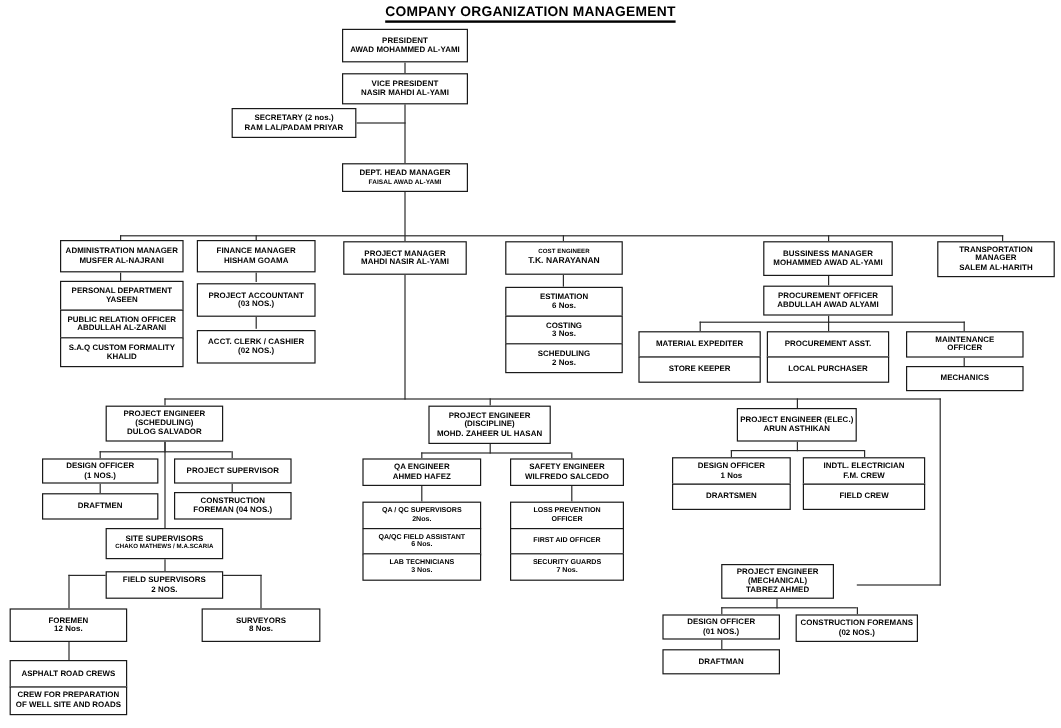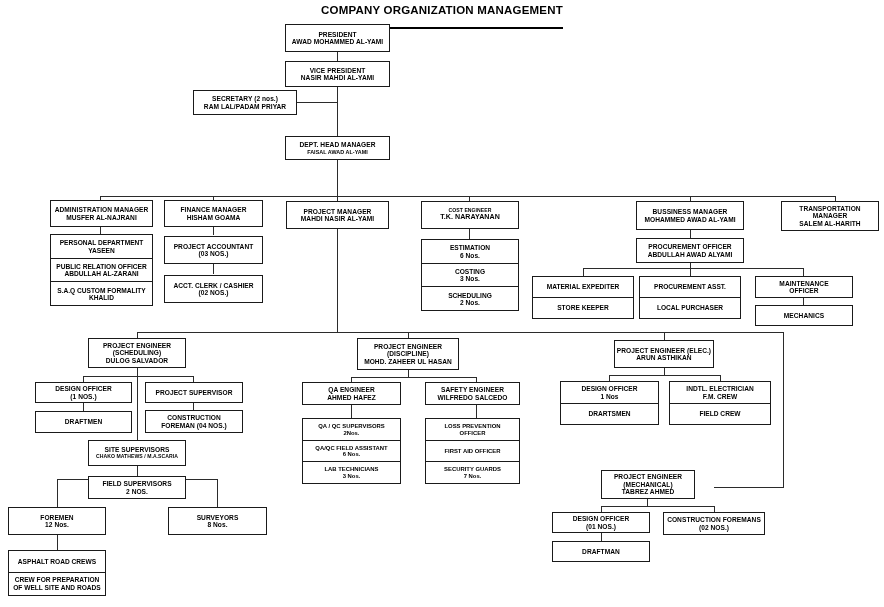--- a/index.html
+++ b/index.html
@@ -25,21 +25,21 @@
     left: 0;
     top: 4px;
     width: 884px;
     text-align: center;
     font-size: 11.5px;
     font-weight: bold;
     letter-spacing: 0.2px;
   }
   #title span.txt {
     border-bottom: 2px solid #000;
-    padding-bottom: 11px;
+    padding-bottom: 1px;
     text-align: right;
   }
   
   .box {
     position: absolute;
     box-sizing: border-box;
     border: 1.3px solid #1a1a1a;
     background: #ffffff;
     display: flex;
     flex-direction: column;

